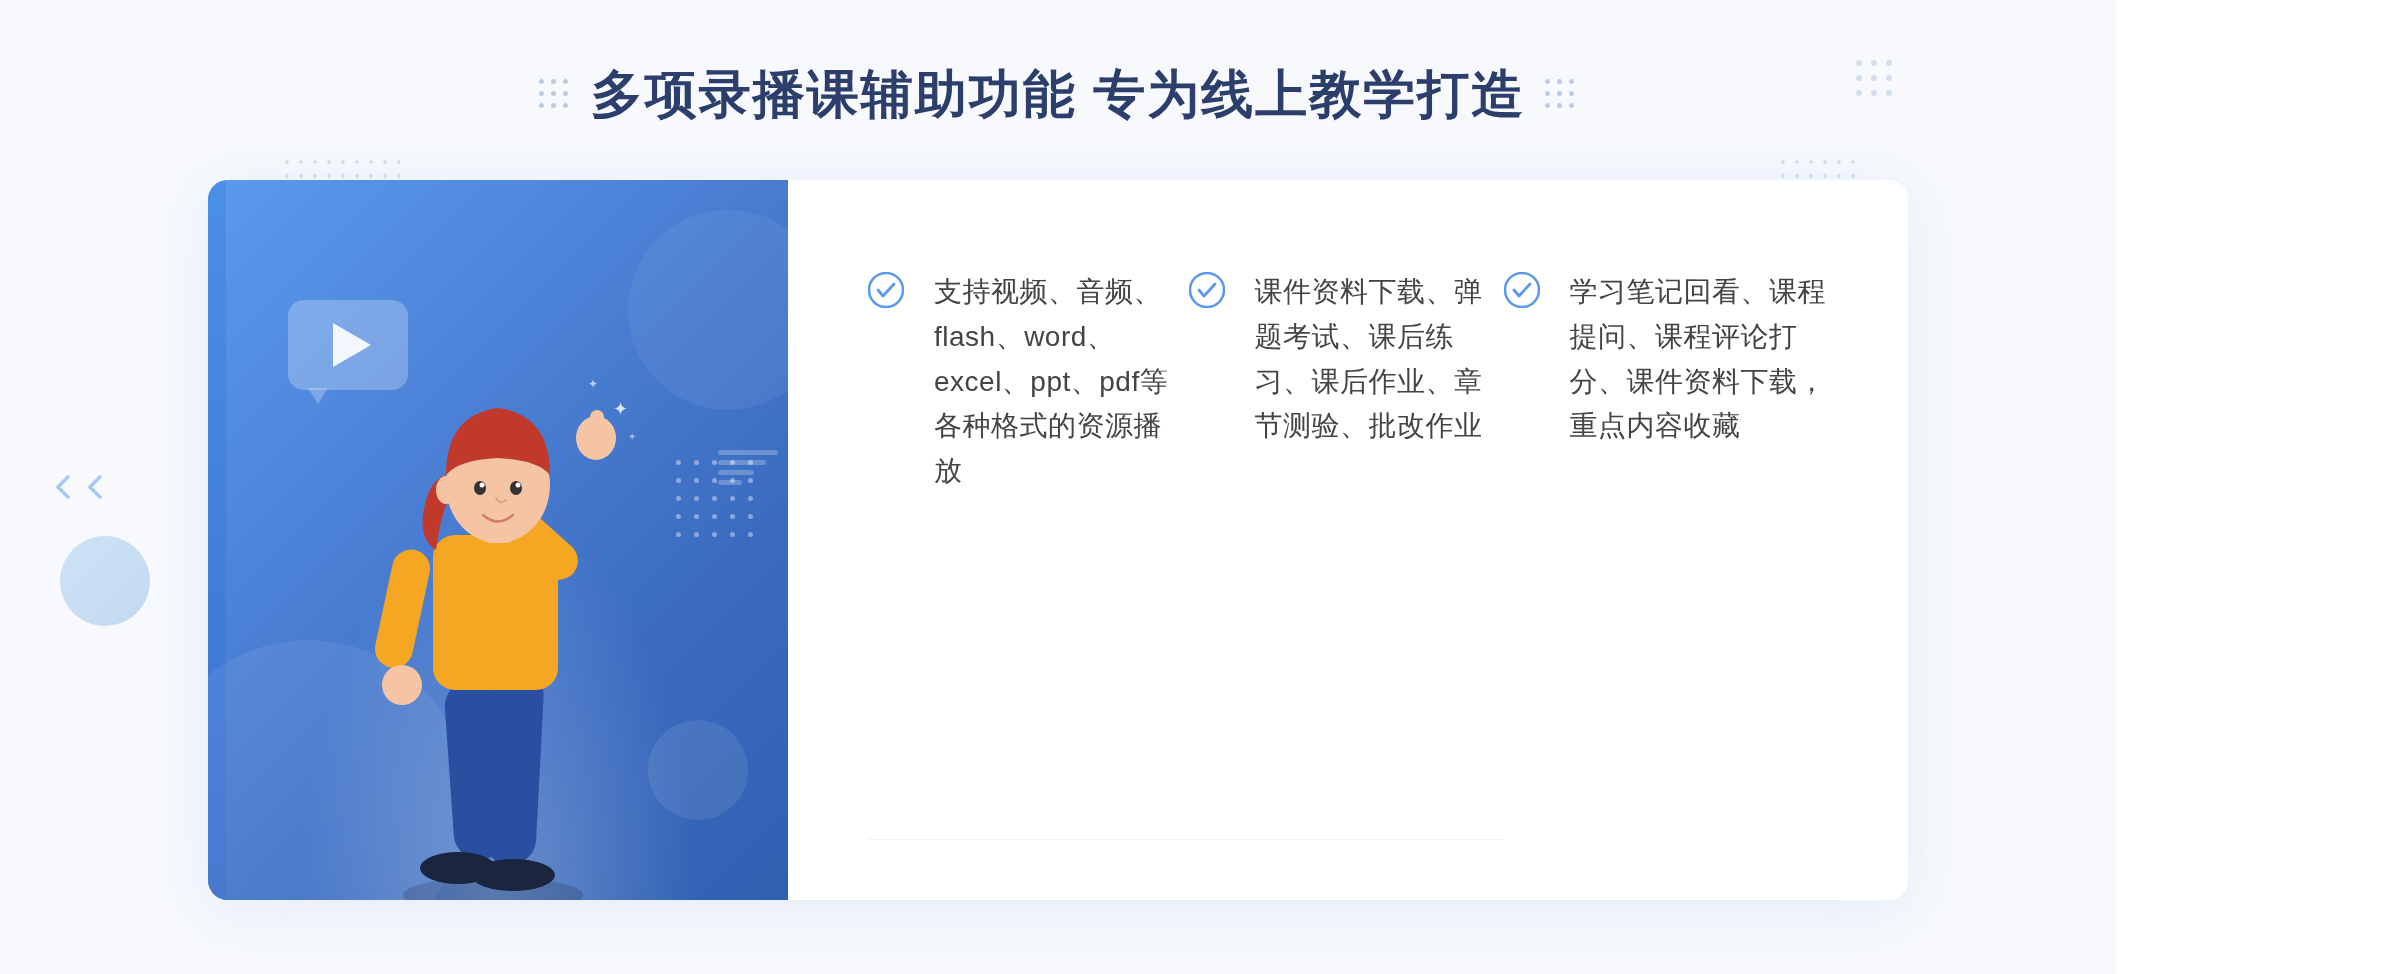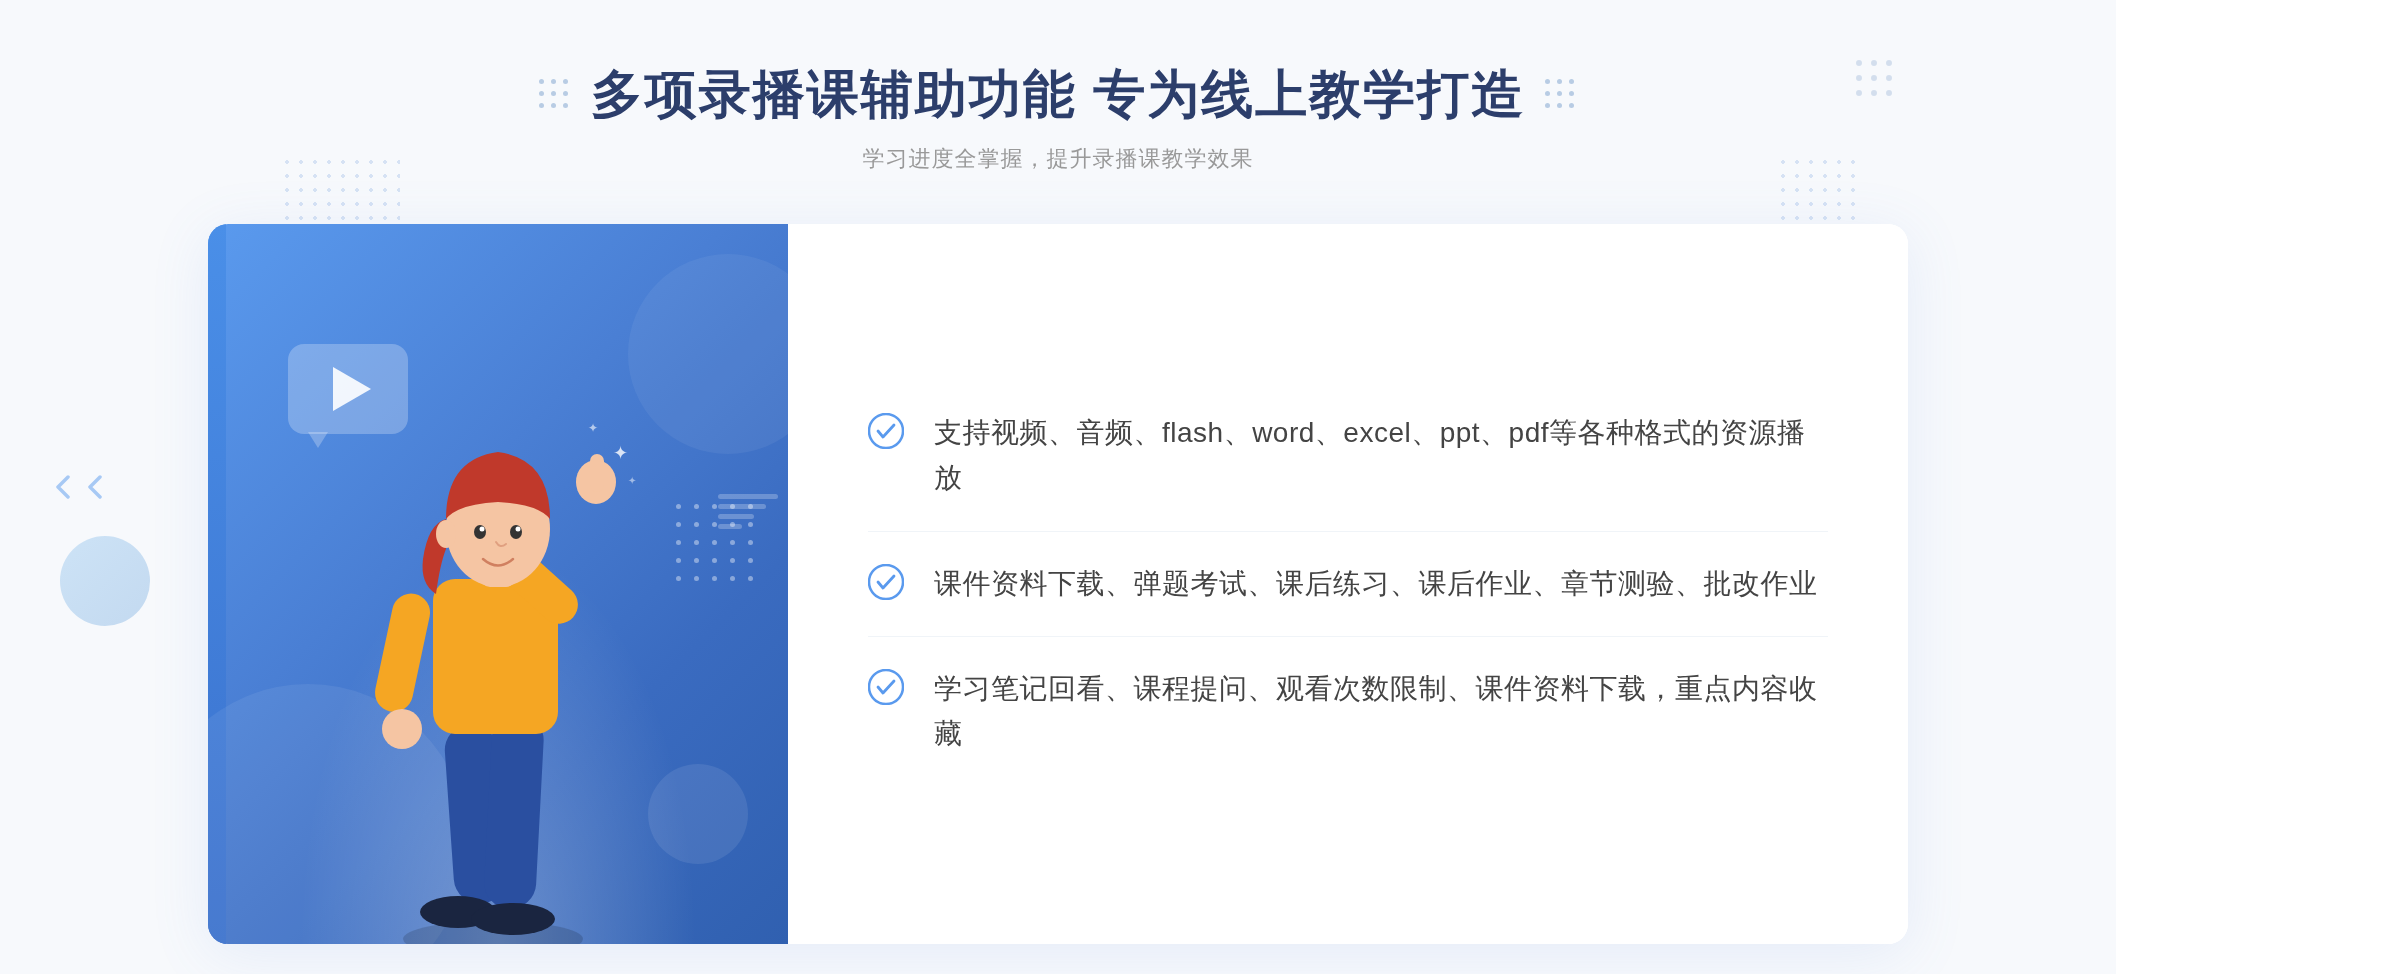--- a/index.html
+++ b/index.html
@@ -230,21 +230,21 @@
       transform: translateX(-50%);
       width: 340px;
       height: 580px;
     }
 
     
     .features-panel {
       flex: 1;
       padding: 60px 80px;
       display: flex;
-      flex-direction: column;
+      flex-direction: row;
       justify-content: center;
       gap: 0;
       background: #ffffff;
     }
 
     .feature-item {
       display: flex;
       align-items: flex-start;
       padding: 30px 0;
       border-bottom: 1px solid #f0f4f8;
@@ -390,21 +390,20 @@
           <div class="dot"></div>
           <div class="dot"></div>
         <div class="dot"></div>
           <div class="dot"></div>
           <div class="dot"></div>
         <div class="dot"></div>
           <div class="dot"></div>
           <div class="dot"></div>
       </div>
     </div>
-    <p class="sub-title">学习进度全掌握，提升录播课教学效果</p>
   </div>
 
   <div class="content-card">
 
     <div class="illustration-panel">
       <div class="side-accent"></div>
 
       <div class="deco-circle-large"></div>
       <div class="deco-circle-medium"></div>
       <div class="deco-circle-small"></div>
@@ -525,20 +524,20 @@
         <span class="feature-text">课件资料下载、弹题考试、课后练习、课后作业、章节测验、批改作业</span>
       </div>
 
       <div class="feature-item">
         <div class="check-icon">
           <svg viewBox="0 0 36 36" xmlns="http://www.w3.org/2000/svg">
             <circle cx="18" cy="18" r="17" fill="none" stroke="#5a9aee" stroke-width="2.5"></circle>
             <polyline points="10,18 15,24 26,12" stroke="#5a9aee" stroke-width="2.8" fill="none" stroke-linecap="round" stroke-linejoin="round"></polyline>
           </svg>
         </div>
-        <span class="feature-text">学习笔记回看、课程提问、观看次数限制、课件资料下载，重点内容收藏</span>
+        <span class="feature-text">学习笔记回看、课程提问、课程评论打分、课件资料下载，重点内容收藏</span>
       </div>
 
 
     </div>
   </div>
 
 </div>
 
 </body></html>

